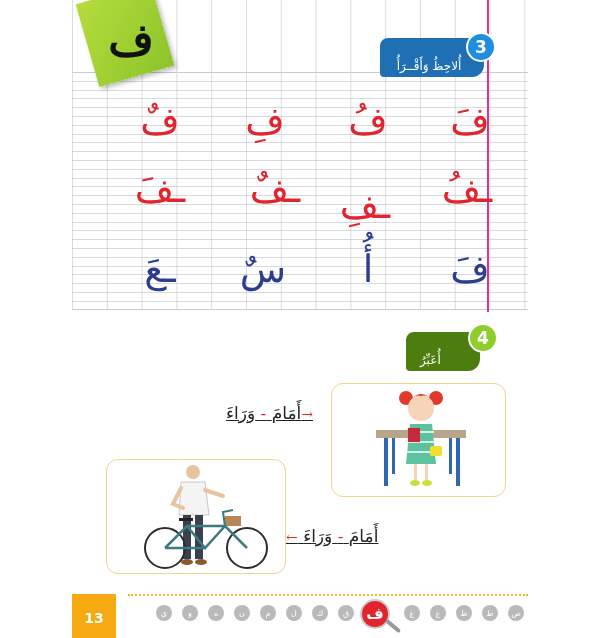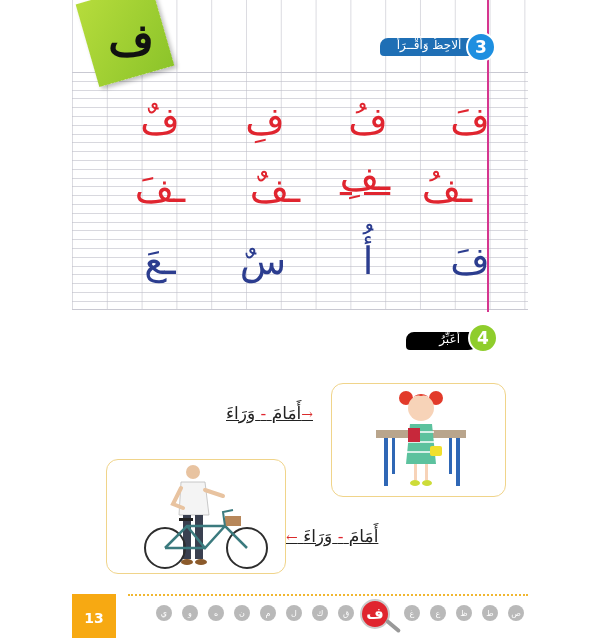--- a/index.html
+++ b/index.html
@@ -11,31 +11,31 @@
   }
   .hlines{position:absolute;left:72px;top:72px;width:456px;height:238px;
     background-image:repeating-linear-gradient(to bottom, rgba(190,190,200,0.6) 0px, rgba(190,190,200,0.6) 1px, transparent 1px, transparent 8.8px);
   }
   .hline-top{position:absolute;left:72px;top:72px;width:456px;height:1px;background:#c9c9d2;}
   .hline-bot{position:absolute;left:72px;top:309px;width:456px;height:1px;background:#c9c9d2;}
   .margin-line{position:absolute;left:487px;top:0;width:2px;height:312px;background:#d6368f;}
   .tag{position:absolute;left:86px;top:-8px;width:78px;height:86px;background:linear-gradient(135deg,#b6dc3c,#8cc42a);transform:rotate(-16deg);box-shadow:2px 3px 4px rgba(0,0,0,0.25);}
   .tag-letter{position:absolute;left:96px;top:14px;width:70px;text-align:center;font-family:"DejaVu Serif",serif;font-size:44px;color:#111;font-weight:bold;}
   .badge{position:absolute;display:flex;align-items:center;}
-  .badge .label{color:#fff;font-size:12px;padding:0 20px 4px 14px;border-radius:8px 4px 12px 4px;}
+  .badge .label{color:#fff;font-size:12px;padding:21px 20px 4px 14px;border-radius:8px 4px 12px 4px;}
   .badge .num{position:absolute;width:26px;height:26px;border-radius:50%;color:#fff;font-weight:bold;font-size:17px;display:flex;align-items:center;justify-content:center;border:2px solid #fff;}
   .b3{left:380px;top:38px;}
   .b3 .label{background:#1f6fb5;width:70px;text-align:center;}
   .b3 .num{left:86px;top:-6px;background:#1e8fe0;}
   .b4{left:406px;top:332px;}
-  .b4 .label{background:#000000;width:40px;text-align:right;}
+  .b4 .label{background:#4d7c0f;width:40px;text-align:left;}
   .b4 .num{left:62px;top:-9px;background:#8fcd2c;}
   .letter{position:absolute;font-family:"DejaVu Serif",serif;font-size:38px;line-height:1;width:70px;text-align:center;}
   .red{color:#e0252f;}
-  .blue{color:#2c3d8f;}
+  .blue{color:#2c3d8f;margin-top:8px;}
   .card{position:absolute;border:1.5px solid #f0d48a;border-radius:12px;background:#fff;}
   .card1{left:331px;top:383px;width:173px;height:112px;}
   .card2{left:106px;top:459px;width:178px;height:113px;}
   .words{position:absolute;font-family:"DejaVu Serif",serif;font-size:17px;color:#222;direction:rtl;white-space:nowrap;text-decoration:underline;}
   .arrow{color:#d92b2b;font-size:14px;}
   .dash{color:#e0252f;}
   .footer-dots{position:absolute;left:128px;top:594px;width:400px;height:0;border-top:2px dotted #f0b731;}
   .page-box{position:absolute;left:72px;top:594px;width:44px;height:48px;background:#f7a912;color:#fff;font-weight:bold;font-size:14px;display:flex;align-items:center;justify-content:center;}
   .alpha{position:absolute;top:605px;width:16px;height:16px;border-radius:50%;background:#b9b9b9;color:#fff;font-size:8px;display:flex;align-items:center;justify-content:center;}
   .alpha.active{width:26px;height:26px;top:599px;background:#e0252f;border:2px solid #ccc;font-size:15px;font-weight:bold;}
@@ -56,22 +56,22 @@
 <div class="badge b3">
   <span class="label" dir="rtl">أُلاحِظُ وَأَقْــرَأُ</span>
   <span class="num">3</span>
 </div>
 
 <div class="letter red" style="left:435px;top:102px;">فَ</div>
 <div class="letter red" style="left:333px;top:102px;">فُ</div>
 <div class="letter red" style="left:230px;top:102px;">فِ</div>
 <div class="letter red" style="left:125px;top:102px;">فٌ</div>
 
-<div class="letter red" style="left:412px;top:170px;">ـفُ</div>
-<div class="letter red" style="left:330px;top:158px;text-decoration:underline;">ـفِ</div>
+<div class="letter red" style="left:432px;top:170px;">ـفُ</div>
+<div class="letter red" style="left:330px;top:186px;">ـفِ</div>
 <div class="letter red" style="left:240px;top:170px;">ـفٌ</div>
 <div class="letter red" style="left:125px;top:170px;">ـفَ</div>
 
 <div class="letter blue" style="left:435px;top:242px;">فَ</div>
 <div class="letter blue" style="left:333px;top:242px;">أُ</div>
 <div class="letter blue" style="left:228px;top:242px;">سٌ</div>
 <div class="letter blue" style="left:125px;top:242px;">ـعَ</div>
 
 <div class="badge b4">
   <span class="label" dir="rtl">أُعَبِّرُ</span>

